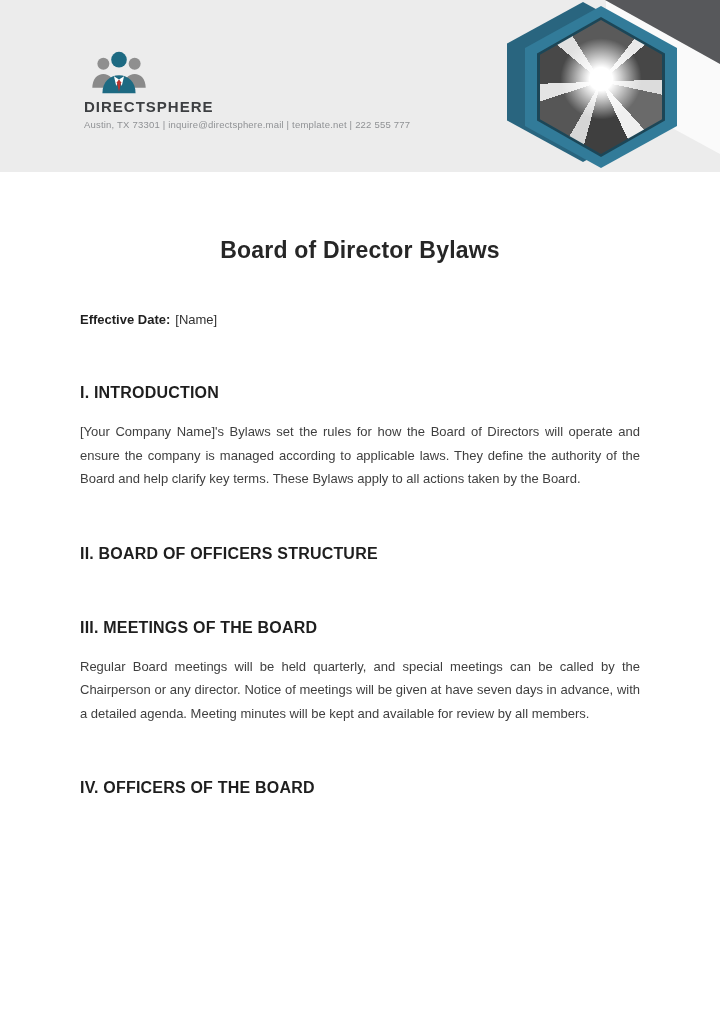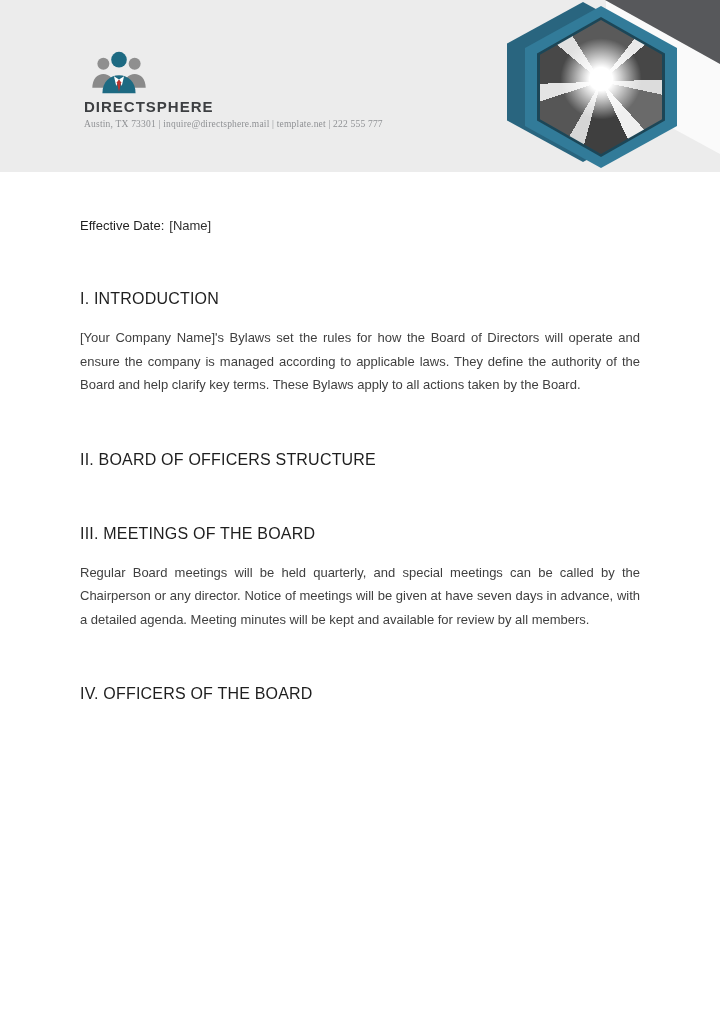--- a/index.html
+++ b/index.html
@@ -31,21 +31,20 @@
   .brand-icon{display:block;margin-left:6px;width:58px;height:46px;}
   .company-name{
     margin-top:2px;
     font-size:15px;font-weight:800;letter-spacing:1px;
     color:#3d3f42;
   }
   .contact-line{
     margin-top:4px;
     font-size:9.5px;color:#8f9194;letter-spacing:.2px;
     white-space:nowrap;
-    font-family:Liberation Serif, serif;
   }
 
   
   .hex-group{position:absolute;top:2px;right:25px;width:188px;height:168px;}
   .hex{position:absolute;clip-path:polygon(50% 0,100% 26%,100% 74%,50% 100%,0 74%,0 26%);}
   .hex-back{left:0;top:0;width:152px;height:160px;background:#29657f;}
   .hex-front{left:18px;top:4px;width:152px;height:162px;background:#327b99;}
   .hex-rim{left:30px;top:15px;width:128px;height:140px;background:#1c4657;}
   .hex-photo{
     left:33px;top:18px;width:122px;height:134px;
@@ -62,24 +61,24 @@
   .doc{position:absolute;left:0;top:172px;width:720px;padding:0 80px;box-sizing:border-box;}
   .doc-title{
     margin:62px 0 0 0;
     font-size:23px;line-height:32px;font-weight:700;
     text-align:center;color:#262626;letter-spacing:.2px;
   }
   .effective{
     margin:44px 0 0 0;
     font-size:13px;line-height:20px;color:#303030;
   }
-  .effective b{font-weight:400;margin-right:5px;color:#1f1f1f;}
+  .effective b{font-weight:700;margin-right:5px;color:#1f1f1f;}
   .sec-heading{
     margin:52px 0 0 0;
-    font-size:16px;line-height:22px;font-weight:400;
+    font-size:16px;line-height:22px;font-weight:700;
     color:#1e1e1e;letter-spacing:.2px;
   }
   .sec-body{
     margin:16px 0 0 0;
     font-size:13px;line-height:23.5px;color:#3f3f3f;
     text-align:justify;
   }
 </style>
 </head>
 <body>
@@ -110,20 +109,21 @@
 
     <div class="hex-group">
       <div class="hex hex-back"></div>
       <div class="hex hex-front"></div>
       <div class="hex hex-rim"></div>
       <div class="hex hex-photo"></div>
     </div>
   </header>
 
   <main class="doc">
+    <h1 class="doc-title">Board of Director Bylaws</h1>
 
     <p class="effective">
       <b>Effective Date:</b><span>[Name]</span>
     </p>
 
     <section>
       <h2 class="sec-heading">I. INTRODUCTION</h2>
       <p class="sec-body">[Your Company Name]'s Bylaws set the rules for how the Board of Directors will operate and ensure the company is managed according to applicable laws. They define the authority of the Board and help clarify key terms. These Bylaws apply to all actions taken by the Board.</p>
     </section>
 

